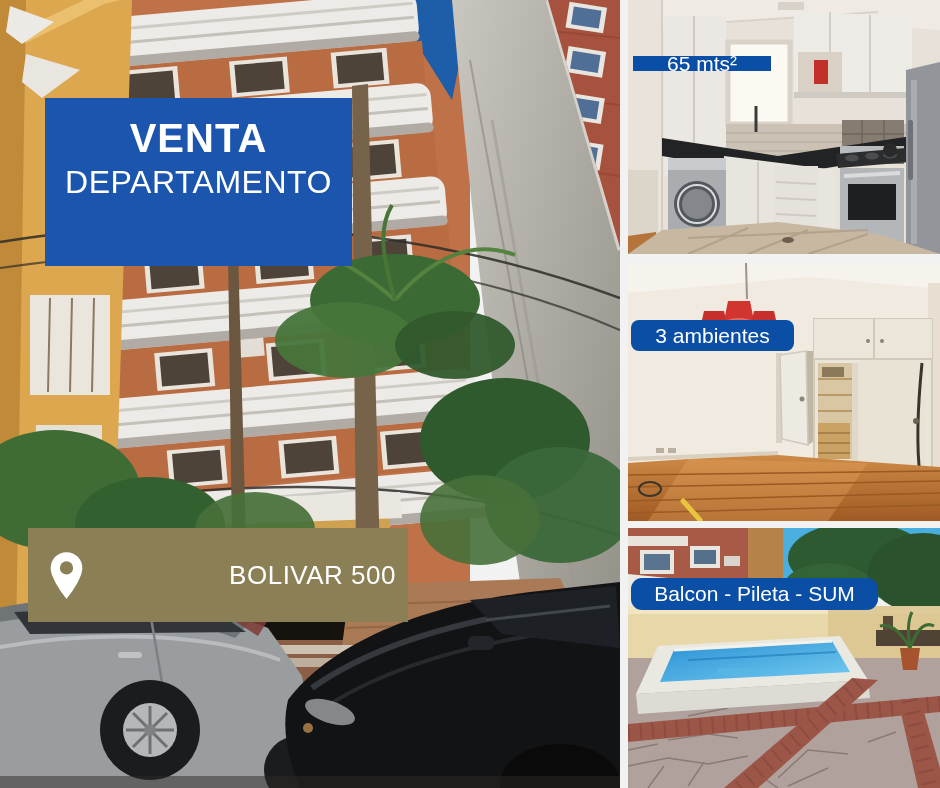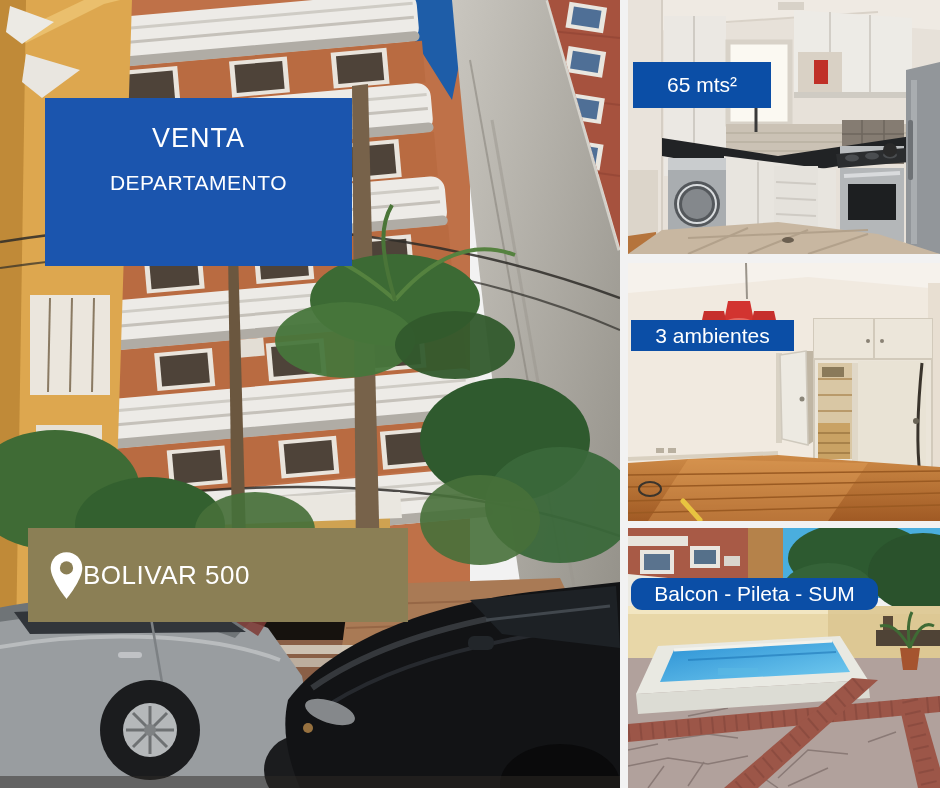--- a/index.html
+++ b/index.html
@@ -13,39 +13,39 @@
   .photo-kitchen{left:628px;top:0;width:312px;height:254px;}
   .photo-bedroom{left:628px;top:263px;width:312px;height:258px;}
   .photo-pool{left:628px;top:528px;width:312px;height:260px;}
   svg.ph{width:100%;height:100%;display:block;}
 
   .sale-banner{
     position:absolute;left:45px;top:98px;width:307px;height:168px;
     background:var(--banner-blue,#1b55ae);color:var(--text-white,#fff);
     text-align:center;box-sizing:border-box;padding-top:16px;
   }
-  .sale-title{font-size:27px;font-weight:normal;line-height:48px;letter-spacing:1px;}
-  .sale-sub{font-size:21px;font-weight:400;line-height:41px;letter-spacing:.5px;}
+  .sale-title{font-size:40px;font-weight:bold;line-height:48px;letter-spacing:1px;}
+  .sale-sub{font-size:32px;font-weight:400;line-height:41px;letter-spacing:.5px;}
 
   .address-banner{
     position:absolute;left:28px;top:528px;width:380px;height:94px;
     background:var(--address-olive,#8b7f55);color:var(--text-white,#fff);
     display:flex;align-items:center;
   }
   .pin{flex:none;width:33px;height:51px;margin-left:22px;}
   .pin svg{width:100%;height:100%;display:block;}
-  .address-text{flex:1;text-align:left;font-size:26px;line-height:37px;letter-spacing:.5px;padding-right:12px;}
+  .address-text{flex:1;text-align:right;font-size:26px;line-height:37px;letter-spacing:.5px;padding-right:12px;}
 
   .tag{
     position:absolute;background:var(--tag-blue,#0b4ea6);color:var(--text-white,#fff);
     font-size:21px;display:flex;align-items:center;justify-content:center;
     box-sizing:border-box;white-space:nowrap;
   }
-  .tag-1{left:5px;top:62px;width:138px;height:46px;}
-  .tag-2{left:3px;top:57px;width:163px;height:31px;}
+  .tag-1{left:5px;top:56px;width:138px;height:15px;}
+  .tag-2{left:3px;top:57px;width:163px;height:31px;border-radius:8px;}
   .tag-3{left:3px;top:50px;width:247px;height:32px;border-radius:11px;}
 </style>
 </head>
 <body>
 
 <div class="flyer">
 
   <figure class="photo photo-main">
     <svg class="ph" viewBox="0 0 620 788" preserveAspectRatio="none">
       <defs>

